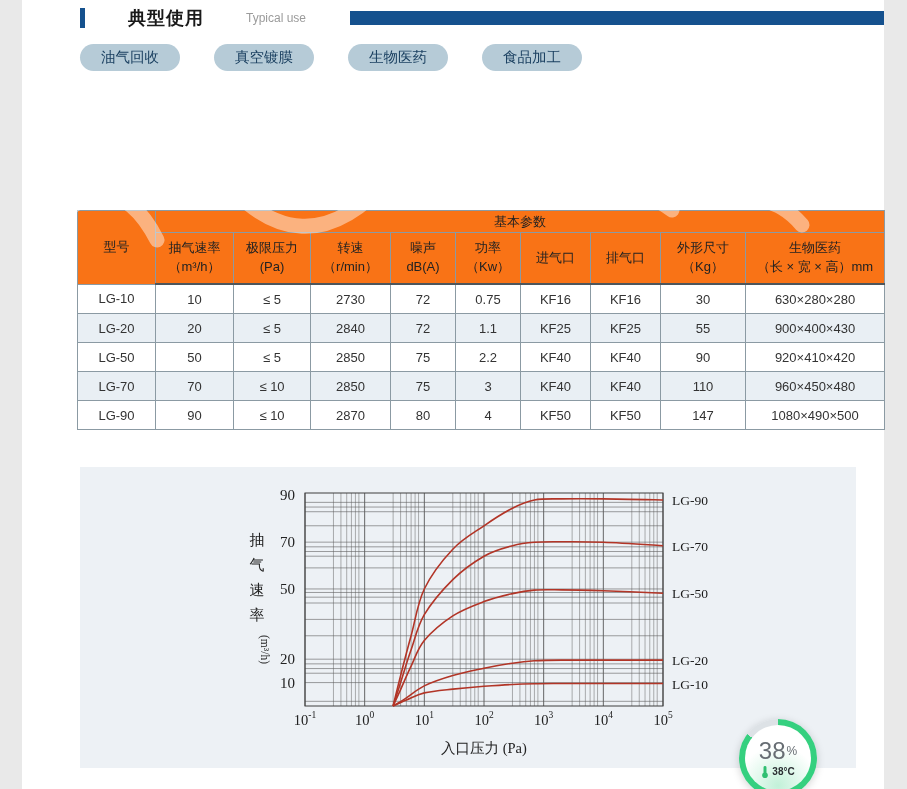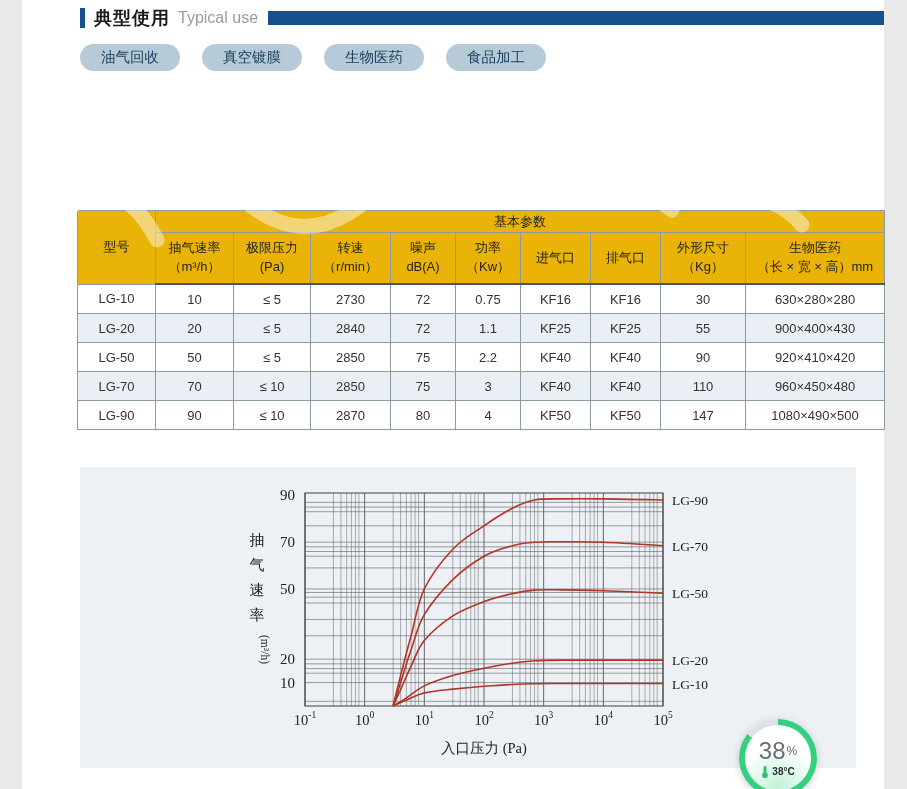--- a/index.html
+++ b/index.html
@@ -4,43 +4,43 @@
 <style>
   html,body{margin:0;padding:0;}
   body{
     width:907px;height:789px;position:relative;overflow:hidden;
     background:#e9e9e9;
     font-family:"Liberation Sans",sans-serif;
   }
   .page{position:absolute;left:22px;top:0;width:862px;height:789px;background:#ffffff;}
 
   
-  .sec{position:absolute;display:flex;align-items:center;width:804px;}
+  .sec{position:absolute;display:flex;align-items:center;width:804px;gap:34px;}
   .sec1{left:58px;top:6px;}
   .sec2{left:44px;top:164px;width:818px;}
   .accent{width:5px;height:20px;background:#15518e;flex:0 0 auto;}
   .t-cn{font-size:18px;font-weight:bold;color:#1a1a1a;margin-left:9px;letter-spacing:1px;white-space:nowrap;}
-  .t-en{font-size:16px;color:#9b9b9b;margin-left:8px;white-space:nowrap;}
+  .t-en{font-size:12px;color:#9b9b9b;margin-left:8px;white-space:nowrap;}
   .hbar{flex:1;height:14px;background:#15518e;margin-left:10px;}
   .hbar.notch{clip-path:polygon(1.6% 0,100% 0,100% 100%,0 100%,0 45%);}
 
   
-  .tags{position:absolute;left:58px;display:flex;gap:22px;}
+  .tags{position:absolute;left:58px;display:flex;gap:34px;}
   .tags1{top:44px;}
   .tags2{top:96px;}
   .pill{
     background:#b6cbd7;color:#173d5e;border-radius:14px;height:27px;
     display:flex;align-items:center;padding:0 21px;font-size:14.5px;white-space:nowrap;
   }
 
   
   .ptable{position:absolute;left:55px;top:210px;width:807px;border-collapse:collapse;table-layout:fixed;
           font-size:13px;color:#333;}
   .ptable th,.ptable td{border:1px solid #8b9aa3;text-align:center;vertical-align:middle;padding:0 2px;}
-  .ptable thead th{background:#eab308;color:#222;font-weight:normal;}
+  .ptable thead th{background:#f97316;color:#222;font-weight:normal;}
   .ptable tr.grow th{height:21px;font-size:13px;}
   .ptable tr.colhead th{height:50px;border-bottom:2px solid #4d565c;line-height:1.45;}
   .ptable tbody td{height:28px;background:#ffffff;}
   .ptable tbody tr.alt td{background:#e9eff4;}
 
   .note{position:absolute;left:34px;top:433px;width:820px;font-size:13px;color:#222;white-space:nowrap;}
 
   
   .chart-panel{position:absolute;left:58px;top:467px;width:776px;height:301px;background:#edf1f5;}
   .chart-panel svg{display:block;}

